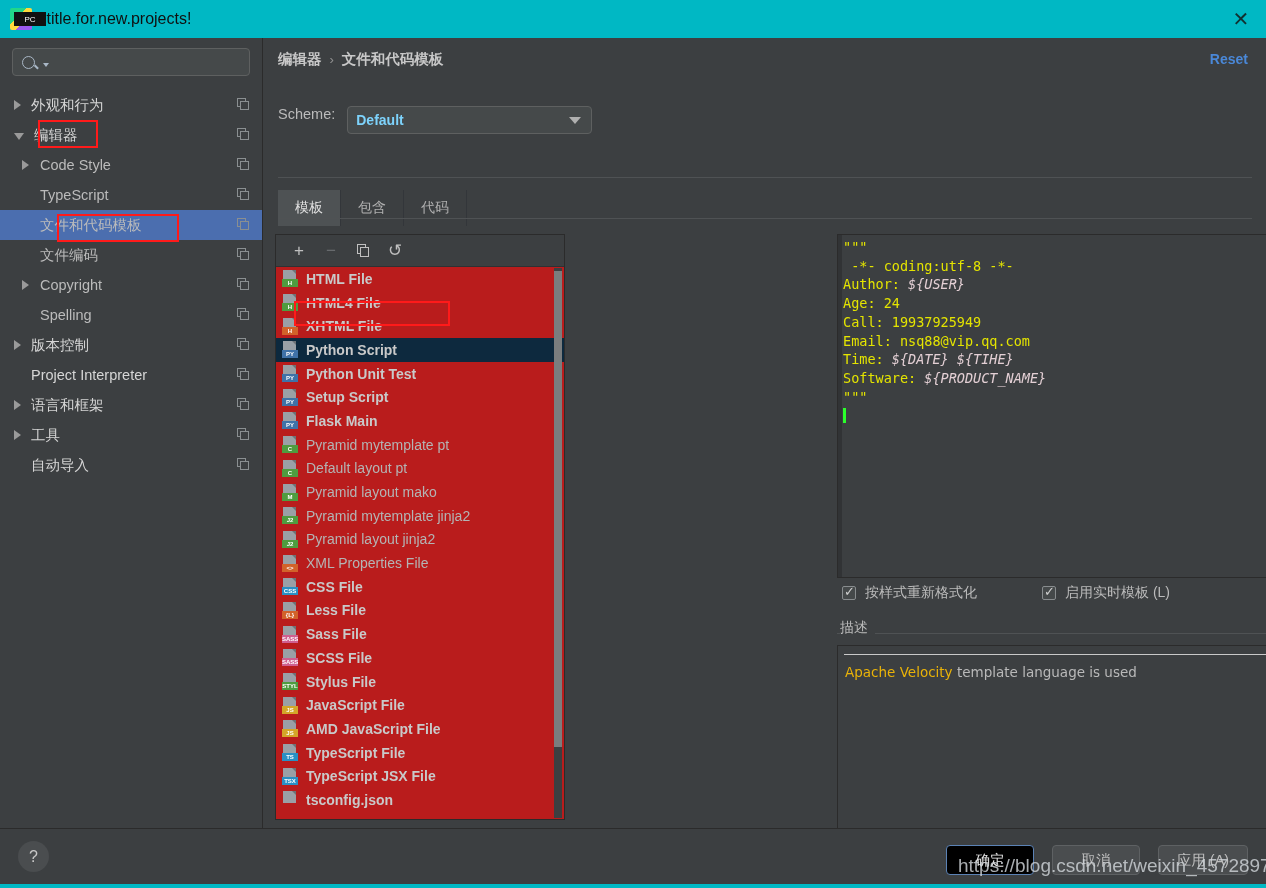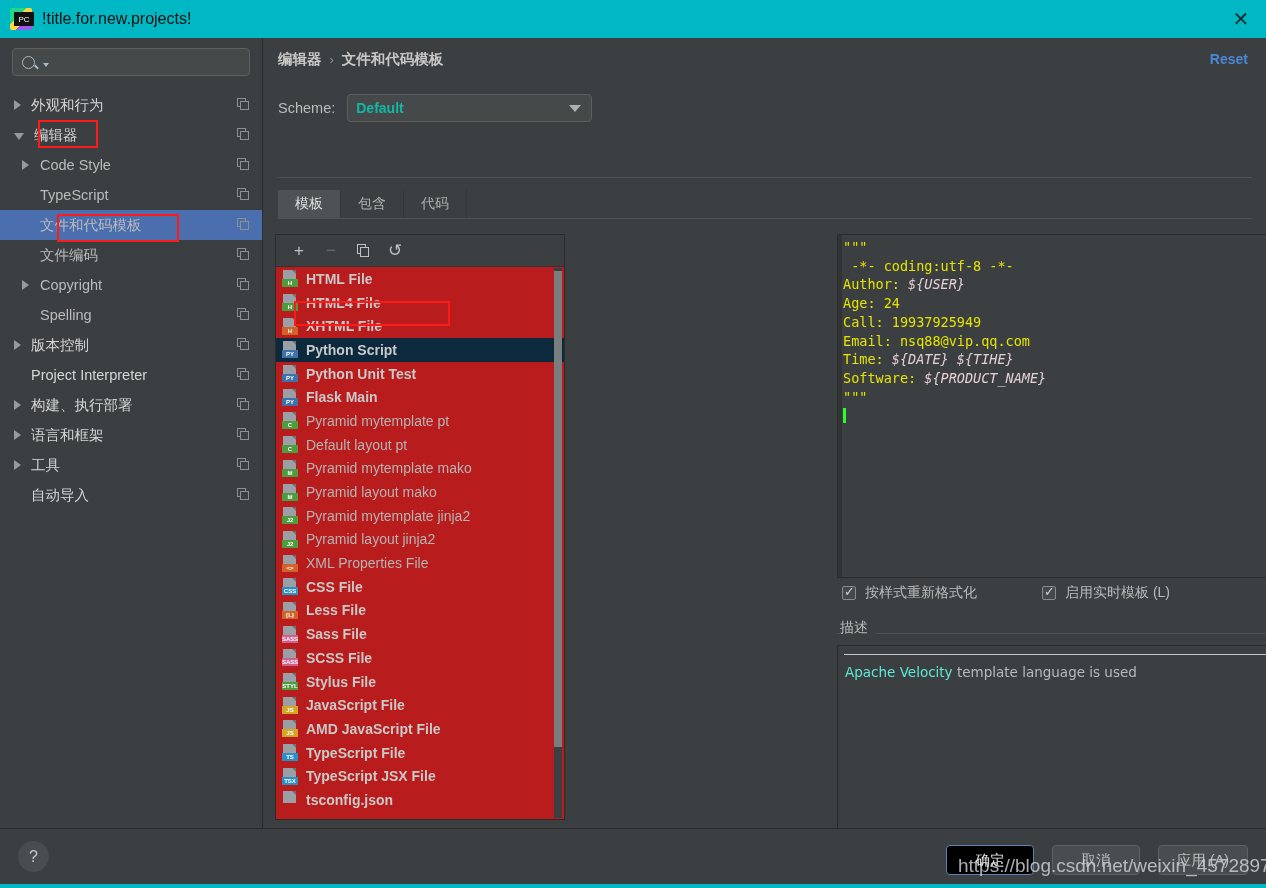--- a/index.html
+++ b/index.html
@@ -15,21 +15,21 @@
   .titlebar {
     position: absolute; left: 0; top: 0; width: 1266px; height: 38px;
     background: #00b8c4; display: flex; align-items: center;
   }
   .pc-icon {
     width: 22px; height: 22px; margin-left: 10px; position: relative;
     background: linear-gradient(135deg,#21d789 0%,#21d789 38%,#ffd83d 38%,#ffd83d 62%,#9b59f0 62%);
     border-radius: 2px;
   }
   .pc-icon .inner {
-    position: absolute; left: 4px; top: 4px; width: 20px; height: 14px;
+    position: absolute; left: 4px; top: 4px; width: 32px; height: 14px;
     background: #111; color: #fff; font-size: 8px; font-weight: normal;
     display: flex; align-items: center; justify-content: center;
     font-family: "Liberation Sans", sans-serif;
   }
   .title-text {
     margin-left: 10px; font-size: 16px; color: #101010;
     font-family: "Liberation Sans", sans-serif;
   }
   .close-btn {
     position: absolute; right: 0; top: 0; width: 50px; height: 38px;
@@ -98,30 +98,30 @@
                 color: #c8c8c8; font-weight: bold; display: flex; align-items: center; gap: 8px; }
   .bc-sep { color: #909090; font-weight: normal; font-size: 13px; }
   .reset-link { position: absolute; right: 18px; top: 13px; color: #4a88d8;
                 font-size: 14px; font-weight: bold; cursor: pointer; }
 
   .scheme-row { position: absolute; left: 14px; top: 56px; display: flex; align-items: center; }
   .scheme-label { color: #bbbbbb; font-size: 14.5px; margin-right: 12px; }
   .combo {
     width: 245px; height: 28px; background: #45494a; border: 1px solid #5e6060;
     border-radius: 4px; display: flex; align-items: center; padding: 0 8px;
-    color: #14b8a6; font-size: 14px; font-weight: bold; cursor: pointer; position: relative;
+    color: #7dd3fc; font-size: 14px; font-weight: bold; cursor: pointer; position: relative; margin-top: 12px;
   }
   .combo .caret { position: absolute; right: 10px; width: 0; height: 0;
     border-left: 6px solid transparent; border-right: 6px solid transparent;
     border-top: 7px solid #b0b0b0; }
 
   .hr { position: absolute; left: 14px; top: 139px; width: 974px; height: 1px; background: #4f5254; }
 
   .tabs { position: absolute; left: 14px; top: 152px; display: flex; }
-  .tab { height: 28px; padding: 0 17px; display: flex; align-items: center;
+  .tab { height: 36px; padding: 0 17px; display: flex; align-items: center;
          font-size: 14px; color: #b0b0b0; cursor: pointer; background: #3c3f41;
          border-right: 1px solid #33363a; }
   .tab.active { background: #4e5254; color: #e0e0e0; }
   .tabs-underline { position: absolute; left: 14px; top: 180px; width: 974px;
                     height: 1px; background: #4f5254; }
 
   
   .list-panel { position: absolute; left: 11px; top: 196px; width: 290px; height: 586px;
                 background: #3c3f41; border: 1px solid #2b2b2b; }
   .list-toolbar { height: 32px; display: flex; align-items: center; gap: 6px;
@@ -184,21 +184,21 @@
   .desc-title { position: absolute; left: 576px; top: 581px; color: #bbbbbb; font-size: 14px;
                 background: #3c3f41; padding-right: 7px; z-index: 2; }
   .desc-line { position: absolute; left: 573px; top: 595px; width: 680px; height: 1px;
                background: #4f5254; }
   .desc-box { position: absolute; left: 573px; top: 607px; width: 680px; height: 214px;
               background: #3c3f41; border: 1px solid #2b2b2b; }
   .desc-inner-line { position: absolute; left: 6px; top: 8px; width: 666px; height: 1px;
                      background: #c9c9c9; }
   .desc-text { position: absolute; left: 7px; top: 18px; font-size: 13.5px;
                font-family: "DejaVu Sans", sans-serif; color: #b9b9b9; }
-  .desc-text .lnk { color: #5eead4; }
+  .desc-text .lnk { color: #eab308; }
 
   
   .bottom { position: absolute; left: 0; top: 828px; width: 1266px; height: 60px;
             background: #3c3f41; border-top: 1px solid #2b2b2b; }
   .help-btn { position: absolute; left: 18px; top: 12px; width: 31px; height: 31px;
               border-radius: 50%; background: #4a4d4f; color: #c9c9c9; font-size: 16px;
               display: flex; align-items: center; justify-content: center; cursor: pointer; }
   .btn { position: absolute; top: 16px; height: 30px; width: 88px; border-radius: 4px;
          display: flex; align-items: center; justify-content: center; font-size: 14.5px;
          cursor: pointer; }
@@ -310,28 +310,20 @@
         <div class="tree-row lvl1">
           <div class="arrow none"></div>
           <span class="tree-label">Project Interpreter</span>
           <div class="copy-ic">
             <div class="b1"></div>
             <div class="b2"></div>
           </div>
         </div>
         <div class="tree-row lvl1">
           <div class="arrow "></div>
-          <span class="tree-label">构建、执行部署</span>
-          <div class="copy-ic">
-            <div class="b1"></div>
-            <div class="b2"></div>
-          </div>
-        </div>
-        <div class="tree-row lvl1">
-          <div class="arrow "></div>
           <span class="tree-label">语言和框架</span>
           <div class="copy-ic">
             <div class="b1"></div>
             <div class="b2"></div>
           </div>
         </div>
         <div class="tree-row lvl1">
           <div class="arrow "></div>
           <span class="tree-label">工具</span>
           <div class="copy-ic">
@@ -430,45 +422,45 @@
               <div class="tag" style="background:#3f72a8">PY</div>
             </div>
             <span class="li-label">Python Unit Test</span>
           </div>
           <div class="list-item bold">
             <div class="fic">
               <div class="pg"></div>
               <div class="fold"></div>
               <div class="tag" style="background:#3f72a8">PY</div>
             </div>
+            <span class="li-label">Setup Script</span>
+          </div>
+          <div class="list-item bold">
+            <div class="fic">
+              <div class="pg"></div>
+              <div class="fold"></div>
+              <div class="tag" style="background:#3f72a8">PY</div>
+            </div>
             <span class="li-label">Flask Main</span>
           </div>
           <div class="list-item">
             <div class="fic">
               <div class="pg"></div>
               <div class="fold"></div>
               <div class="tag" style="background:#4f9c3f">C</div>
             </div>
             <span class="li-label">Pyramid mytemplate pt</span>
           </div>
           <div class="list-item">
             <div class="fic">
               <div class="pg"></div>
               <div class="fold"></div>
               <div class="tag" style="background:#4f9c3f">C</div>
             </div>
             <span class="li-label">Default layout pt</span>
-          </div>
-          <div class="list-item">
-            <div class="fic">
-              <div class="pg"></div>
-              <div class="fold"></div>
-              <div class="tag" style="background:#4f9c3f">M</div>
-            </div>
-            <span class="li-label">Pyramid mytemplate mako</span>
           </div>
           <div class="list-item">
             <div class="fic">
               <div class="pg"></div>
               <div class="fold"></div>
               <div class="tag" style="background:#4f9c3f">M</div>
             </div>
             <span class="li-label">Pyramid layout mako</span>
           </div>
           <div class="list-item">

